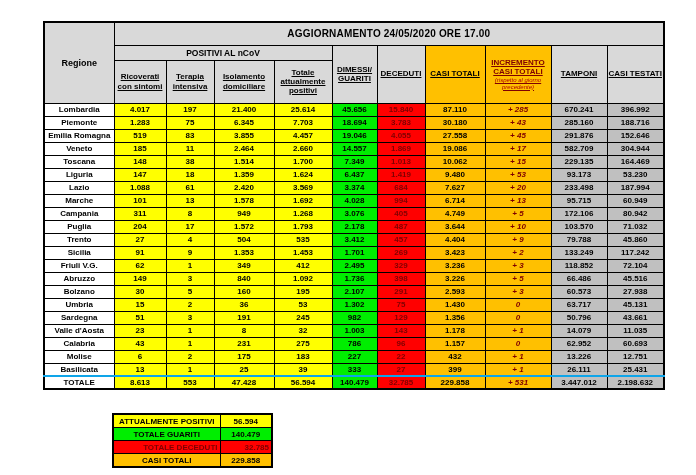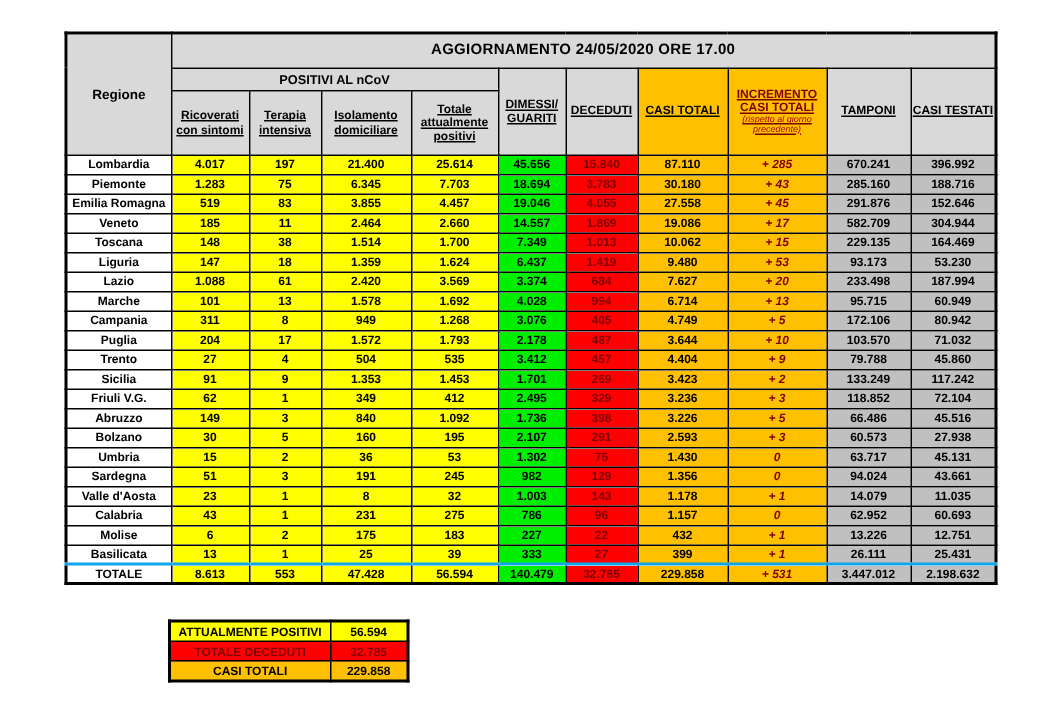--- a/index.html
+++ b/index.html
@@ -34,21 +34,21 @@
   .gray{background:var(--gray-cell,#c0c0c0);}
   .total-row{height:16px;}
   .total-row td{border-top:2px solid #0ea5e9;}
   .summary-table{position:absolute;left:112px;top:413px;border:2px solid #000;}
   .summary-table td{
     border:1px solid #000;text-align:center;vertical-align:middle;
     font-size:8px;font-weight:700;height:12px;padding:0 2px;color:#000;
   }
   .s-yellow td{background:var(--yellow,#ffff00);}
   .s-green td{background:var(--green,#00f000);}
-  .s-red td{background:var(--red,#ff0000);color:var(--dark-red,#7f0000);}
+  .s-red td{background:var(--red,#ff0000);color:var(--dark-red,#7f0000);text-align:right;}
   .s-orange td{background:var(--orange,#ffc000);}
 </style>
 </head>
 <body>
 
 <table class="main-table">
   <colgroup>
     <col style="width:70px">
       <col style="width:52px">
       <col style="width:48px">
@@ -313,21 +313,21 @@
   <tr class="data-row">
     <td class="region">Sardegna</td>
     <td class="yellow">51</td>
     <td class="yellow">3</td>
     <td class="yellow">191</td>
     <td class="yellow">245</td>
     <td class="green">982</td>
     <td class="red">129</td>
     <td class="orange">1.356</td>
     <td class="orange inc">0</td>
-    <td class="gray">94.024</td>
+    <td class="gray">50.796</td>
     <td class="gray">43.661</td>
   </tr>
 
   <tr class="data-row">
     <td class="region">Valle d'Aosta</td>
     <td class="yellow">23</td>
     <td class="yellow">1</td>
     <td class="yellow">8</td>
     <td class="yellow">32</td>
     <td class="green">1.003</td>
@@ -400,20 +400,24 @@
 <table class="summary-table">
   <colgroup>
       <col style="width:107px">
       <col style="width:52px">
     </colgroup>
   <tbody>
     <tr class="s-yellow">
       <td>ATTUALMENTE POSITIVI</td>
       <td>56.594</td>
     </tr>
+    <tr class="s-green">
+      <td>TOTALE GUARITI</td>
+      <td>140.479</td>
+    </tr>
     <tr class="s-red">
       <td>TOTALE DECEDUTI</td>
       <td>32.785</td>
     </tr>
     <tr class="s-orange">
       <td>CASI TOTALI</td>
       <td>229.858</td>
     </tr>
   </tbody>
 </table>

